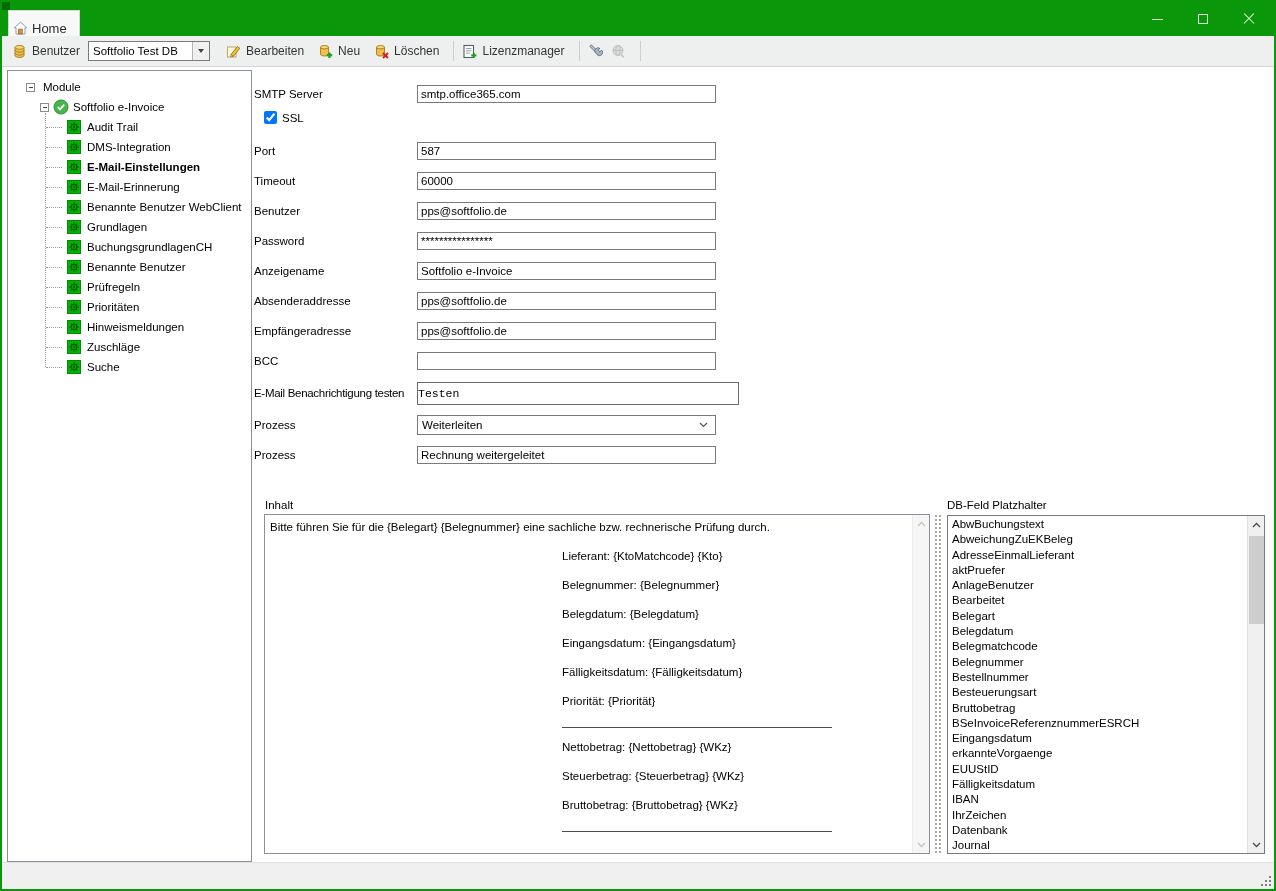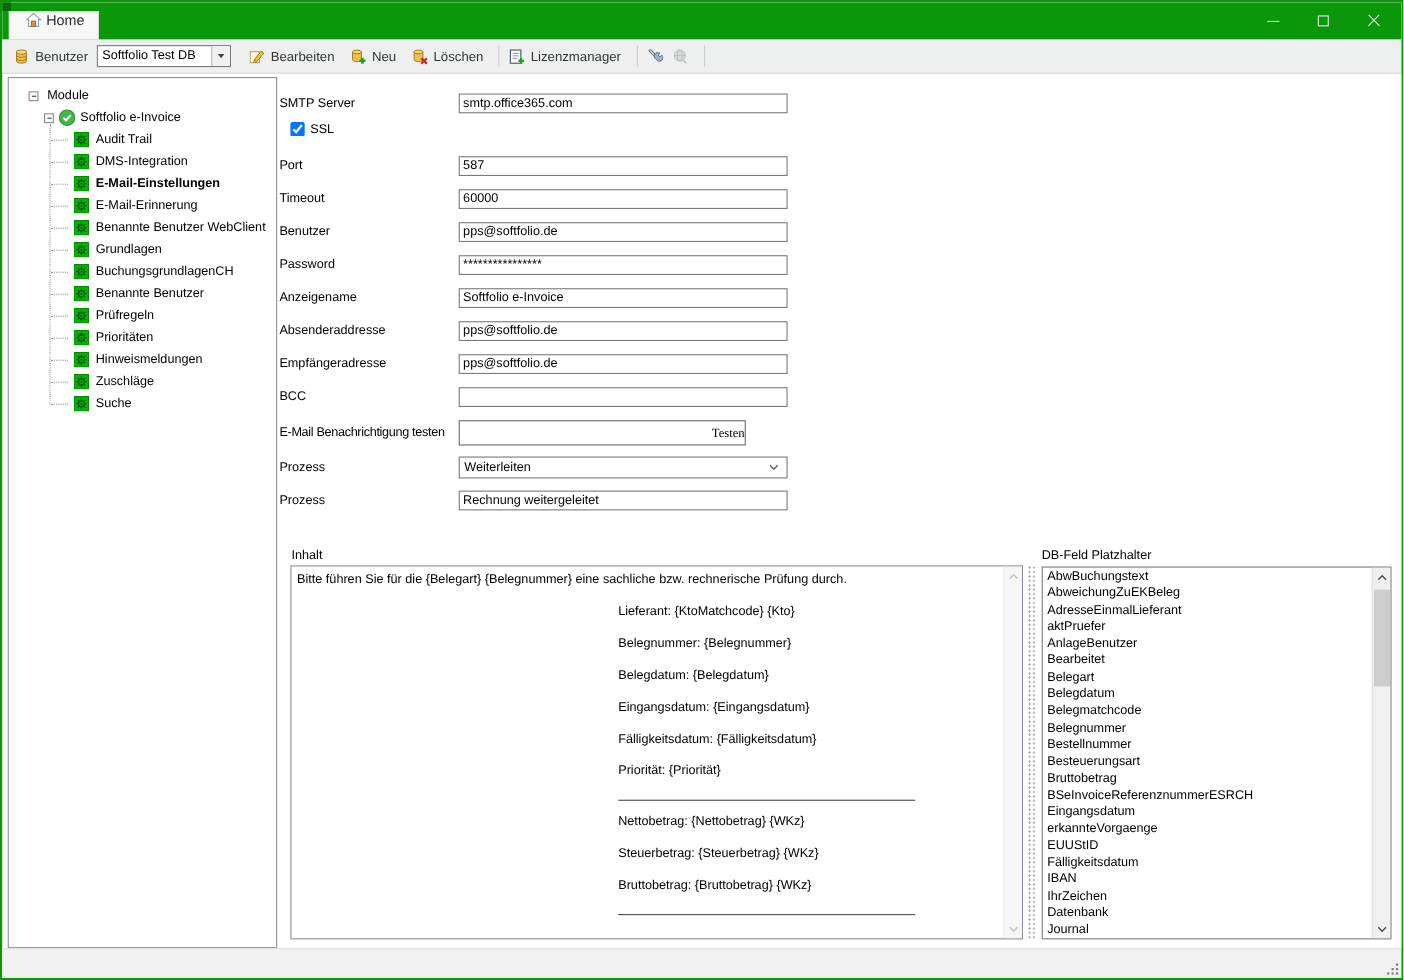--- a/index.html
+++ b/index.html
@@ -3,22 +3,22 @@
 <meta charset="utf-8">
 <style>
   * { box-sizing: border-box; margin: 0; padding: 0; }
   html,body { width:1276px; height:891px; font-family:"Liberation Sans", sans-serif; }
   .window { position:relative; width:1276px; height:891px; background:#ffffff;
             border:2px solid #0a970a; overflow:hidden; }
 
   
   .titlebar { position:absolute; left:0; top:0; width:100%; height:34px; background:#0a970a; }
   .corner-sq { position:absolute; left:0; top:0; width:8px; height:8px; background:#056c05; }
-  .home-tab { position:absolute; left:6px; top:8px; height:26px; padding:0 12px 0 14px;
-              background:#f7f8f7; display:flex; align-items:flex-start; gap:4px;
+  .home-tab { position:absolute; left:6px; top:8px; height:26px; padding:0 12px 0 4px;
+              background:#f7f8f7; display:flex; align-items:flex-end; gap:4px;
               border:1px solid #d7d7d7; border-bottom:none; }
   .home-tab .tab-label { font-size:13px; color:#2b2b2b; }
   .win-controls { position:absolute; right:2px; top:0; height:34px; display:flex; }
   .win-btn { width:46px; height:34px; display:flex; align-items:center; justify-content:center; cursor:default; }
   .glyph-min { width:11px; height:1px; background:#dff2df; }
   .glyph-max { width:10px; height:10px; border:1px solid #dff2df; }
   .glyph-close { position:relative; width:12px; height:12px; }
   .glyph-close::before,.glyph-close::after { content:''; position:absolute; left:-1px; top:5px;
       width:14px; height:1.4px; background:#dff2df; }
   .glyph-close::before { transform:rotate(45deg); }
@@ -57,23 +57,23 @@
   .gear-ic { width:14px; height:14px; margin-right:6px; flex:none; position:relative; z-index:1; }
   .tree-row.sel .tree-label { font-weight:bold; }
 
   
   .main { position:absolute; left:252px; top:66px; width:1022px; height:794px; background:#fff; }
   .f-label { position:absolute; font-size:11.5px; color:#000; white-space:nowrap; }
   .f-input { position:absolute; left:163px; width:299px; height:18px; border:1px solid #7a7a7a;
              font-size:11.5px; font-family:"Liberation Sans",sans-serif; padding:0 3px; background:#fff; color:#000; }
   .chk-row { position:absolute; left:10px; display:flex; align-items:center; gap:5px; font-size:11.5px; }
   .chk { width:13px; height:13px; }
-  .testen-btn { position:absolute; left:163px; width:261px; height:23px; background:#fff;
-                border:1px solid #6a6a6a; font-size:11.5px; font-family:Liberation Serif, serif;
-                color:#000; text-align:right; }
+  .testen-btn { position:absolute; left:163px; width:322px; height:23px; background:#fff;
+                border:1px solid #6a6a6a; font-size:11.5px; font-family:Liberation Mono, monospace;
+                color:#000; text-align:left; }
   .pselect { position:absolute; left:163px; width:299px; height:20px; border:1px solid #7a7a7a;
              background:#fff; display:flex; align-items:center; }
   .pselect .sel-text { flex:1; padding:0 4px; font-size:11.5px; }
   .chev { width:16px; display:flex; justify-content:center; margin-right:4px; }
 
   
   .inhalt-label { position:absolute; left:11px; top:431px; font-size:11.5px; }
   .inhalt-box { position:absolute; left:10px; top:446px; width:666px; height:340px;
                 border:1px solid #8a9099; background:#fff; overflow:hidden; }
   .inhalt-content { position:absolute; left:0; top:0; right:17px; bottom:0; padding:6px 4px 0 5px;

